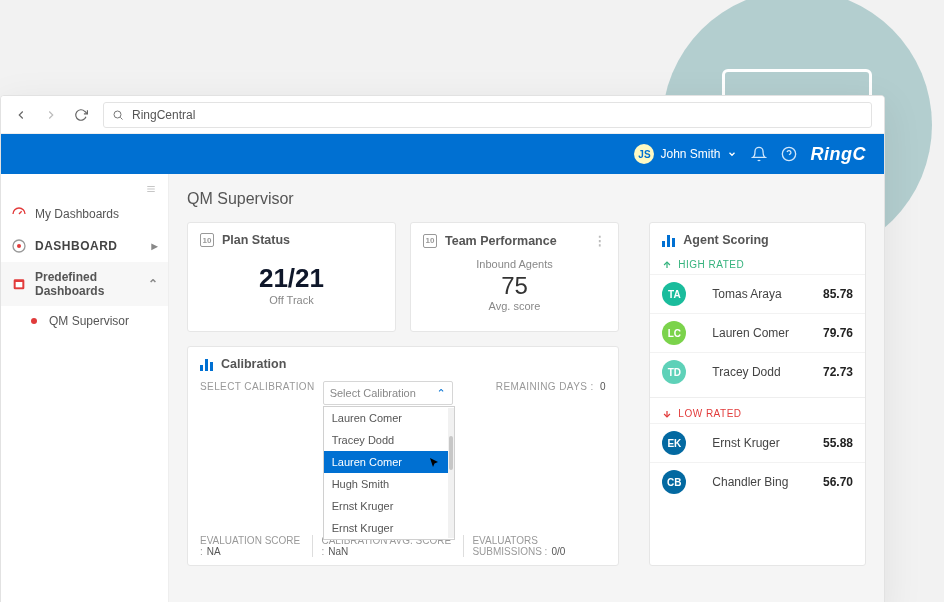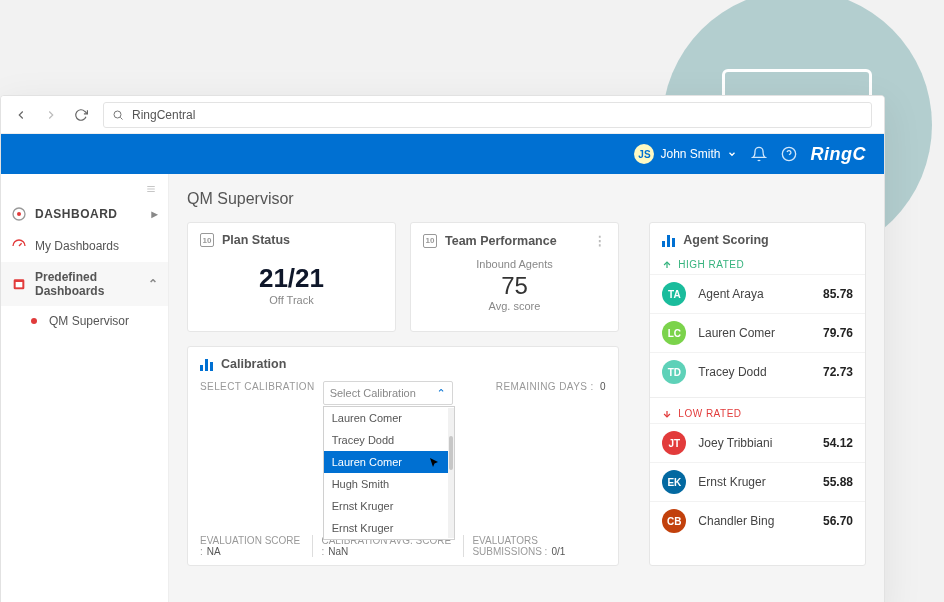--- a/index.html
+++ b/index.html
@@ -51,21 +51,21 @@
 .dd-scroll::after{content:"";position:absolute;top:28px;left:1px;width:4px;height:34px;background:#c7c7c7;border-radius:2px}
 .cursor{position:absolute;width:12px;height:12px;pointer-events:none}
 .cal-foot{position:absolute;bottom:8px;left:12px;right:12px;display:flex;gap:8px;font-size:10px;color:#999}
 .cal-foot span.v{color:#555;margin-left:4px}
 .cal-foot .seg{border-right:1px solid #ddd;padding-right:10px}
 .card.scoring{width:228px;padding:0}
 .scoring .card-h{padding:10px 12px 8px}
 .rating-label{font-size:10px;letter-spacing:.5px;padding:4px 12px;display:flex;align-items:center;gap:6px}
 .rating-label.high{color:#36b37e}
 .rating-label.low{color:#e23b3b}
-.agent-row{display:flex;align-items:center;padding:7px 12px;gap:12px;border-top:1px solid #f2f2f2;font-size:12px}
+.agent-row{display:flex;align-items:center;padding:7px 12px;gap:26px;border-top:1px solid #f2f2f2;font-size:12px}
 .avatar{width:24px;height:24px;border-radius:50%;display:flex;align-items:center;justify-content:center;font-size:10px;font-weight:600;color:#fff}
 .agent-name{flex:1;color:#444}
 .agent-score{font-weight:700;color:#222}
 .scoring hr{border:none;border-top:1px solid #eee;margin:6px 0}
 
 .hero{position:absolute;right:12px;top:-10px;width:270px;height:270px;border-radius:50%;background:#b3cecf;display:flex;align-items:center;justify-content:center}
 .hero-frame{width:150px;height:112px;border:3px solid #fff;border-radius:6px;display:flex;align-items:center;justify-content:center}
 .ten-icon{width:14px;height:14px;border:1px solid #999;border-radius:2px;display:flex;align-items:center;justify-content:center;font-size:8px;color:#999}
 .bars-icon{display:flex;align-items:flex-end;gap:2px;height:14px}
 .bars-icon span{width:3px;background:#0070d2}
@@ -138,35 +138,35 @@
 
     <div class="body">
       <div class="sidebar">
         <div class="sb-toggle">
           <svg width="14" height="10" viewBox="0 0 24 24" fill="none" stroke="#bbb" stroke-width="2">
               <line x1="3" y1="6" x2="21" y2="6"></line>
               <line x1="3" y1="12" x2="21" y2="12"></line>
               <line x1="3" y1="18" x2="21" y2="18"></line>
             </svg>
         </div>
+        <div class="sb-item">
+          <svg class="ic" viewBox="0 0 24 24" fill="none" stroke="#e23b3b" stroke-width="2">
+              <path d="M12 3a9 9 0 0 0-9 9"></path>
+              <path d="M12 3a9 9 0 0 1 9 9"></path>
+              <line x1="12" y1="12" x2="16" y2="8"></line>
+            </svg>
+          <span>My Dashboards</span>
+        </div>
         <div class="sb-item section">
           <svg class="ic" viewBox="0 0 24 24">
               <circle cx="12" cy="12" r="9" fill="none" stroke="#999" stroke-width="2"></circle>
               <circle cx="12" cy="12" r="3" fill="#e23b3b"></circle>
             </svg>
           <span>DASHBOARD</span>
           <span class="exp">▸</span>
-        </div>
-        <div class="sb-item">
-          <svg class="ic" viewBox="0 0 24 24" fill="none" stroke="#e23b3b" stroke-width="2">
-              <path d="M12 3a9 9 0 0 0-9 9"></path>
-              <path d="M12 3a9 9 0 0 1 9 9"></path>
-              <line x1="12" y1="12" x2="16" y2="8"></line>
-            </svg>
-          <span>My Dashboards</span>
         </div>
         <div class="sb-item active">
           <svg class="ic" viewBox="0 0 24 24">
               <rect x="4" y="5" width="16" height="15" rx="2" fill="#e23b3b"></rect>
               <rect x="7" y="9" width="10" height="8" fill="#fff"></rect>
             </svg>
           <span>Predefined Dashboards</span>
           <span class="exp">⌃</span>
         </div>
         <div class="sb-item sb-sub">
@@ -235,21 +235,21 @@
                   </div>
                 </div>
                 <span class="remaining">
                   <span>REMAINING DAYS :</span>
                   &nbsp;<span style="color:#555">0</span>
                 </span>
               </div>
               <div class="cal-foot">
                 <div class="seg"><span>EVALUATION SCORE :</span><span class="v">NA</span></div>
                 <div class="seg"><span>CALIBRATION AVG. SCORE :</span><span class="v">NaN</span></div>
-                <div><span>EVALUATORS SUBMISSIONS :</span><span class="v">0/1</span></div>
+                <div><span>EVALUATORS SUBMISSIONS :</span><span class="v">0/0</span></div>
               </div>
             </div>
           </div>
 
           <div class="card scoring">
             <div class="card-h">
               <span class="bars-icon">
                   <span></span>
                   <span></span>
                   <span></span>
@@ -259,21 +259,21 @@
             <div class="rating-label high">
               <svg width="10" height="10" viewBox="0 0 24 24" fill="none" stroke="#36b37e" stroke-width="3">
                   <line x1="12" y1="19" x2="12" y2="5"></line>
                   <polyline points="5 12 12 5 19 12"></polyline>
                 </svg>
               <span>HIGH RATED</span>
             </div>
             <div id="high-list">
                 <div class="agent-row">
                   <span class="avatar" style="background:#1abc9c">TA</span>
-                  <span class="agent-name">Agent Araya</span>
+                  <span class="agent-name">Tomas Araya</span>
                   <span class="agent-score">85.78</span>
                 </div>
                 <div class="agent-row">
                   <span class="avatar" style="background:#7bd34b">LC</span>
                   <span class="agent-name">Lauren Comer</span>
                   <span class="agent-score">79.76</span>
                 </div>
                 <div class="agent-row">
                   <span class="avatar" style="background:#5ed1b8">TD</span>
                   <span class="agent-name">Tracey Dodd</span>
@@ -283,31 +283,26 @@
             <hr>
             <div class="rating-label low">
               <svg width="10" height="10" viewBox="0 0 24 24" fill="none" stroke="#e23b3b" stroke-width="3">
                   <line x1="12" y1="5" x2="12" y2="19"></line>
                   <polyline points="19 12 12 19 5 12"></polyline>
                 </svg>
               <span>LOW RATED</span>
             </div>
             <div id="low-list">
                 <div class="agent-row">
-                  <span class="avatar" style="background:#e23b3b">JT</span>
-                  <span class="agent-name">Joey Tribbiani</span>
-                  <span class="agent-score">54.12</span>
-                </div>
-                <div class="agent-row">
                   <span class="avatar" style="background:#0369a1">EK</span>
                   <span class="agent-name">Ernst Kruger</span>
                   <span class="agent-score">55.88</span>
                 </div>
                 <div class="agent-row">
-                  <span class="avatar" style="background:#c2410c">CB</span>
+                  <span class="avatar" style="background:#0369a1">CB</span>
                   <span class="agent-name">Chandler Bing</span>
                   <span class="agent-score">56.70</span>
                 </div>
               </div>
           </div>
         </div>
       </div>
     </div>
   </div>
 </div>

